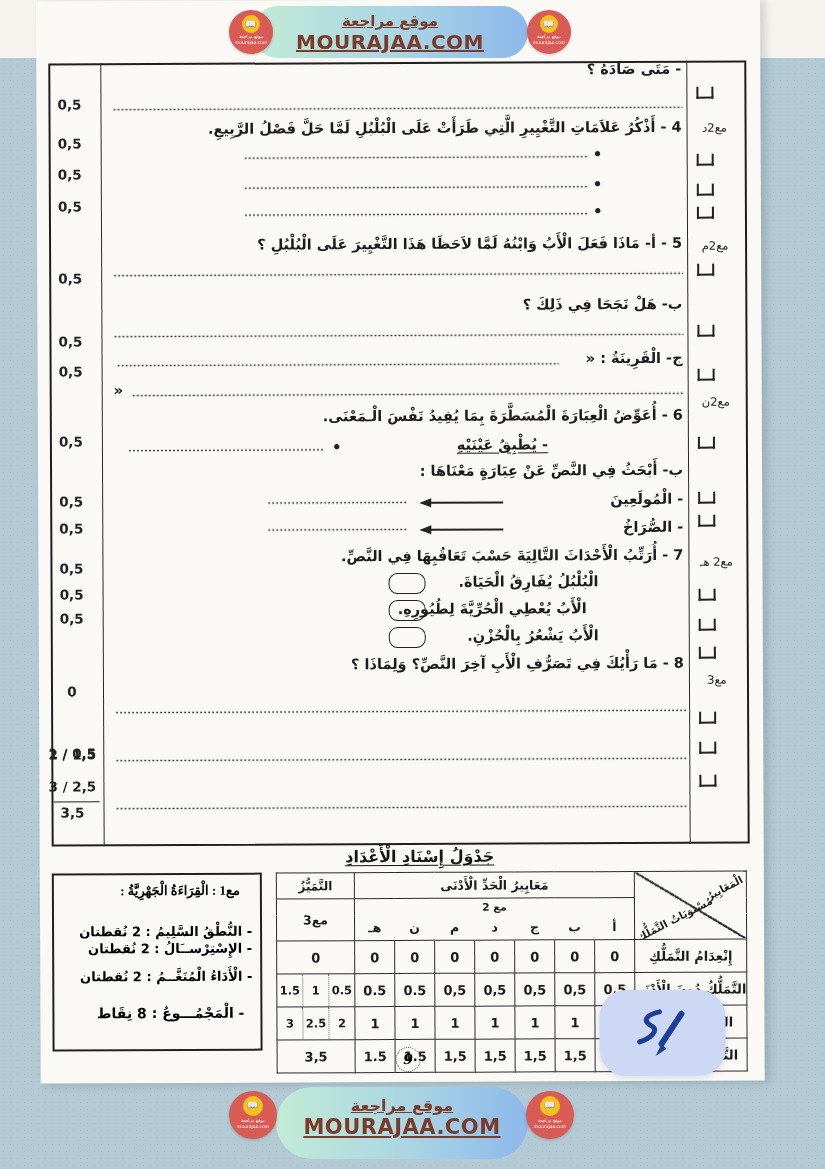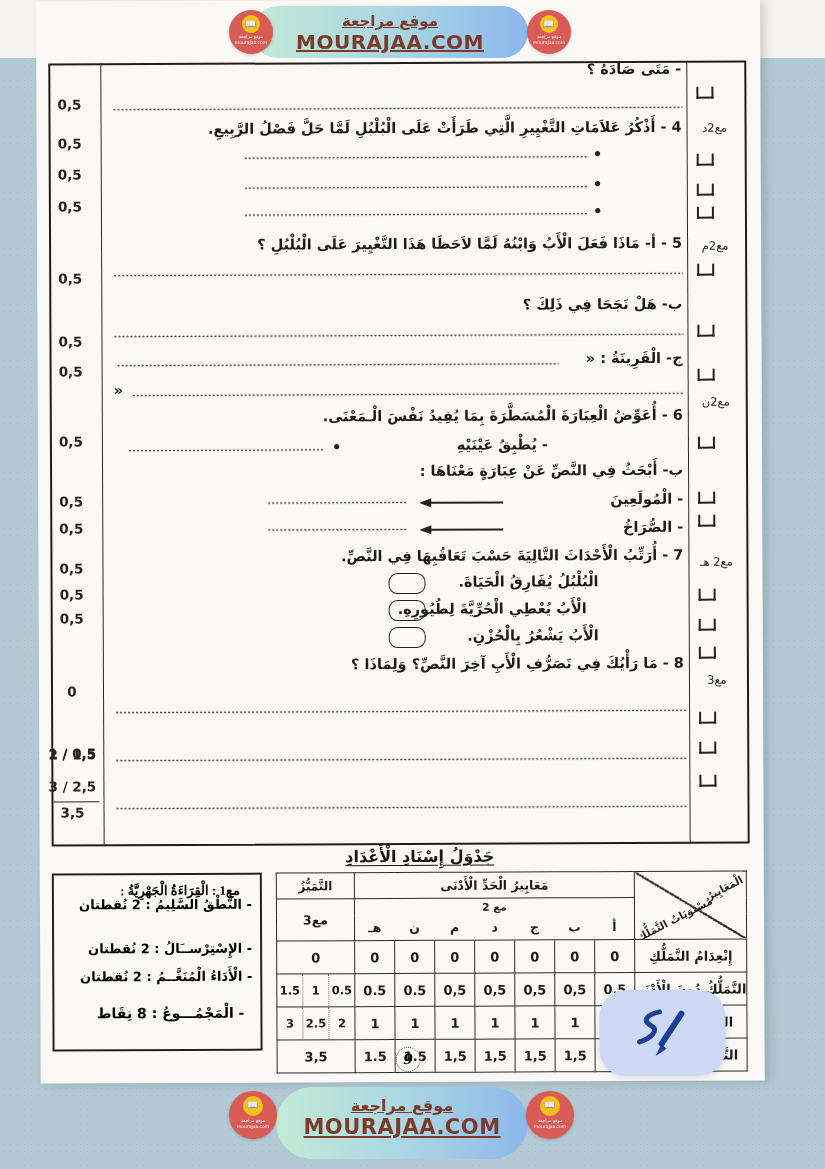--- a/index.html
+++ b/index.html
@@ -22,21 +22,21 @@
   .vline { position:absolute; top:62px; height:783px; width:0; border-left:1.6px solid #2a2a2a; }
   .vline.score { left:64px; }
   .vline.crit  { left:650px; }
 
   .qtext { position:absolute; direction:rtl; text-align:right; font-weight:bold;
            font-size:14.5px; color:#1c1c1c; white-space:nowrap; }
   .dotline { position:absolute; height:3px;
     background-image:radial-gradient(circle, #3c3c3c 1px, transparent 1.15px);
     background-size:4px 3px; background-repeat:repeat-x; }
   .bullet { position:absolute; font-size:15px; font-weight:bold; color:#222; }
-  .uline { text-underline-offset:3px; }
+  .uline { text-decoration:underline; text-underline-offset:3px; }
 
   .score { position:absolute; left:6px; width:54px; text-align:center;
            font-weight:bold; font-size:13.5px; color:#222; }
   .sumline { position:absolute; left:14px; width:46px; border-top:1.6px solid #222; }
 
   .crit-label { position:absolute; left:646px; width:64px; text-align:center; direction:rtl;
                 font-weight:normal; font-size:11.5px; color:#222; white-space:nowrap; }
   .cbox { position:absolute; left:660px; width:17px; height:12px;
           border:2px solid #222; border-top:none; }
 
@@ -214,21 +214,21 @@
 
   <div class="qtext" style="right:79px; top:656px">8 - مَا رَأْيُكَ فِي تَصَرُّفِ الْأَبِ آخِرَ النَّصِّ؟ وَلِمَاذَا ؟</div>
   <div class="dotline" style="left:76px; top:710px; width:572px"></div>
   <div class="dotline" style="left:76px; top:758px; width:572px"></div>
   <div class="dotline" style="left:76px; top:806px; width:572px"></div>
 
   <div class="jadwal-title">جَدْوَلُ إِسْنَادِ الْأَعْدَادِ</div>
 
   <div class="oralbox">
     <div class="ot">مع1 : الْقِرَاءَةُ الْجَهْرِيَّةُ :</div>
-    <div class="oi" style="top:22px">- النُّطْقُ السَّلِيمُ : 2 نُقطتان</div>
+    <div class="oi" style="top:49px">- النُّطْقُ السَّلِيمُ : 2 نُقطتان</div>
     <div class="oi" style="top:66px">- الإِسْتِرْســَالُ : 2 نُقطتان</div>
     <div class="oi" style="top:94px">- الْأَدَاءُ الْمُنَغَّــمُ : 2 نُقطتان</div>
     <div class="osum">- الْمَجْمُـــوعُ : 8 نِقَاط</div>
   </div>
 
   <table class="gtable">
     <colgroup>
         <col style="width:112px">
         <col span="7" style="width:40px">
         <col style="width:78px">

